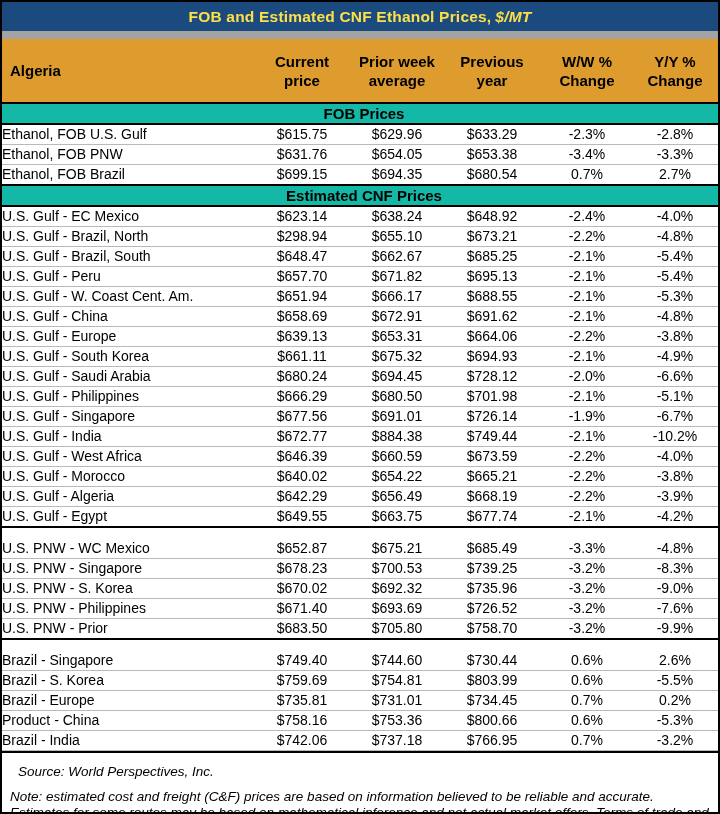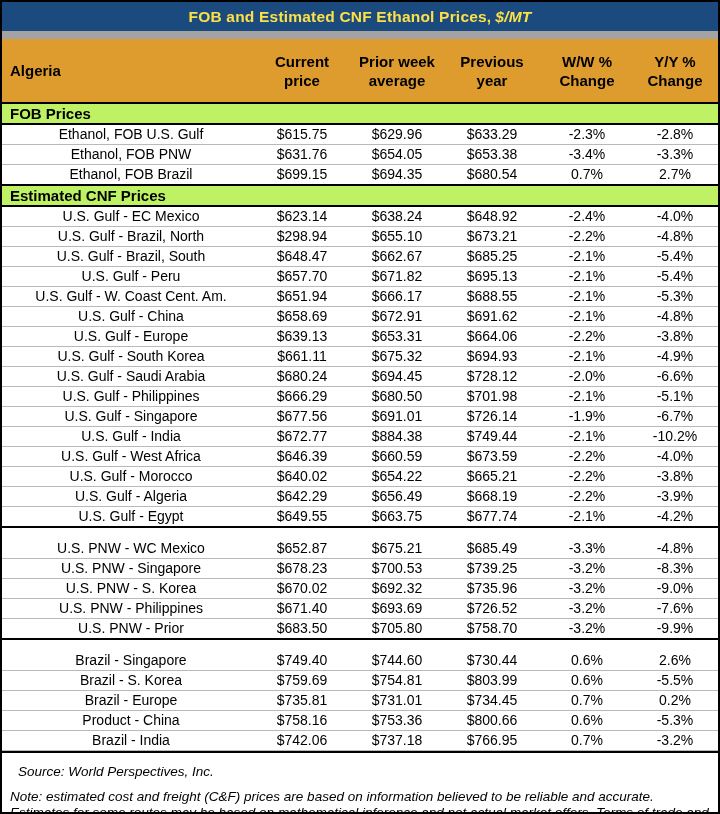--- a/index.html
+++ b/index.html
@@ -7,25 +7,25 @@
   .sheet{width:720px;height:814px;box-sizing:border-box;border:2px solid #000;background:#fff;overflow:hidden;}
   .title-bar{height:29px;background:#1B4B7E;border-bottom:8px solid #a3a3a3;color:#fde047;font-weight:bold;
     font-size:15.5px;display:flex;align-items:center;justify-content:center;letter-spacing:.2px;}
   .title-bar .unit{font-style:italic;margin-left:4px;text-align:right;}
   table{width:716px;border-collapse:collapse;table-layout:fixed;}
   col.c-prod{width:250px;} col.c-cur{width:100px;} col.c-prior{width:90px;}
   col.c-prev{width:100px;} col.c-ww{width:90px;} col.c-yy{width:86px;}
   thead th{background:#DE9C2F;height:63px;font-size:15px;font-weight:bold;text-align:center;
     vertical-align:middle;padding:0;white-space:pre-line;line-height:19px;}
   thead th.prod{text-align:left;padding-left:8px;}
-  tr.band td{height:19px;background:#bef264;border-top:2px solid #000;border-bottom:2px solid #000;
-    font-weight:bold;font-size:15px;text-align:left;padding:0 0 0 8px;line-height:19px;}
+  tr.band td{height:19px;background:#14b8a6;border-top:2px solid #000;border-bottom:2px solid #000;
+    font-weight:bold;font-size:15px;text-align:center;padding:0 0 0 8px;line-height:19px;}
   tr.data-row td{height:19px;border-bottom:1px solid #B9B9B9;font-size:14px;text-align:center;
     padding:0;line-height:19px;white-space:nowrap;overflow:hidden;}
-  tr.data-row td.prod{text-align:center;padding-left:8px;}
+  tr.data-row td.prod{text-align:left;}
   tr.divider td{height:11px;border-top:2px solid #000;background:#fff;padding:0;}
   .footer{border-top:2px solid #000;padding:3px 8px 0 8px;font-style:italic;font-size:13.5px;line-height:16.5px;}
   .footer .source{margin:8px;}
   .footer .note{margin:0;}
 </style>
 </head>
 <body>
 
 <div class="sheet">
 

